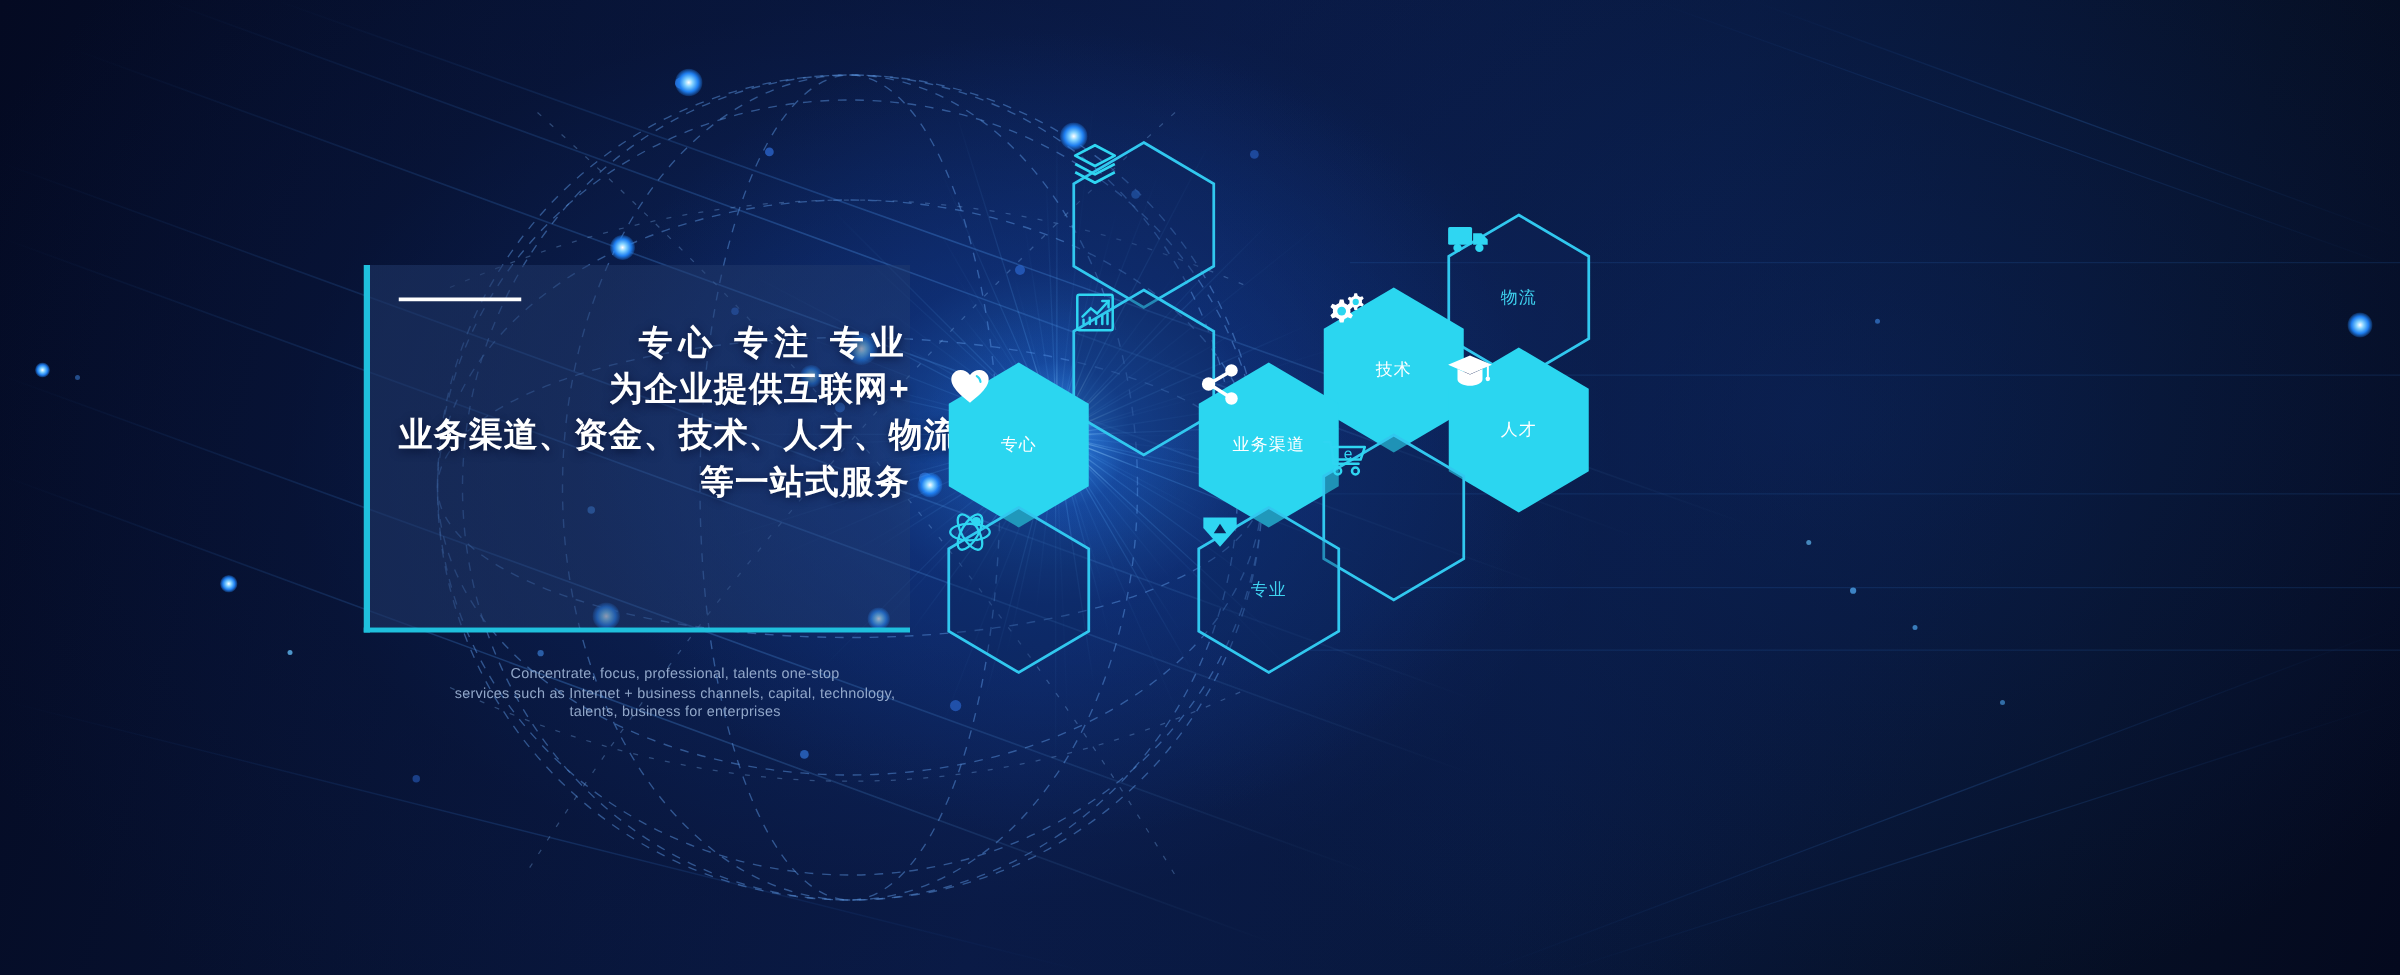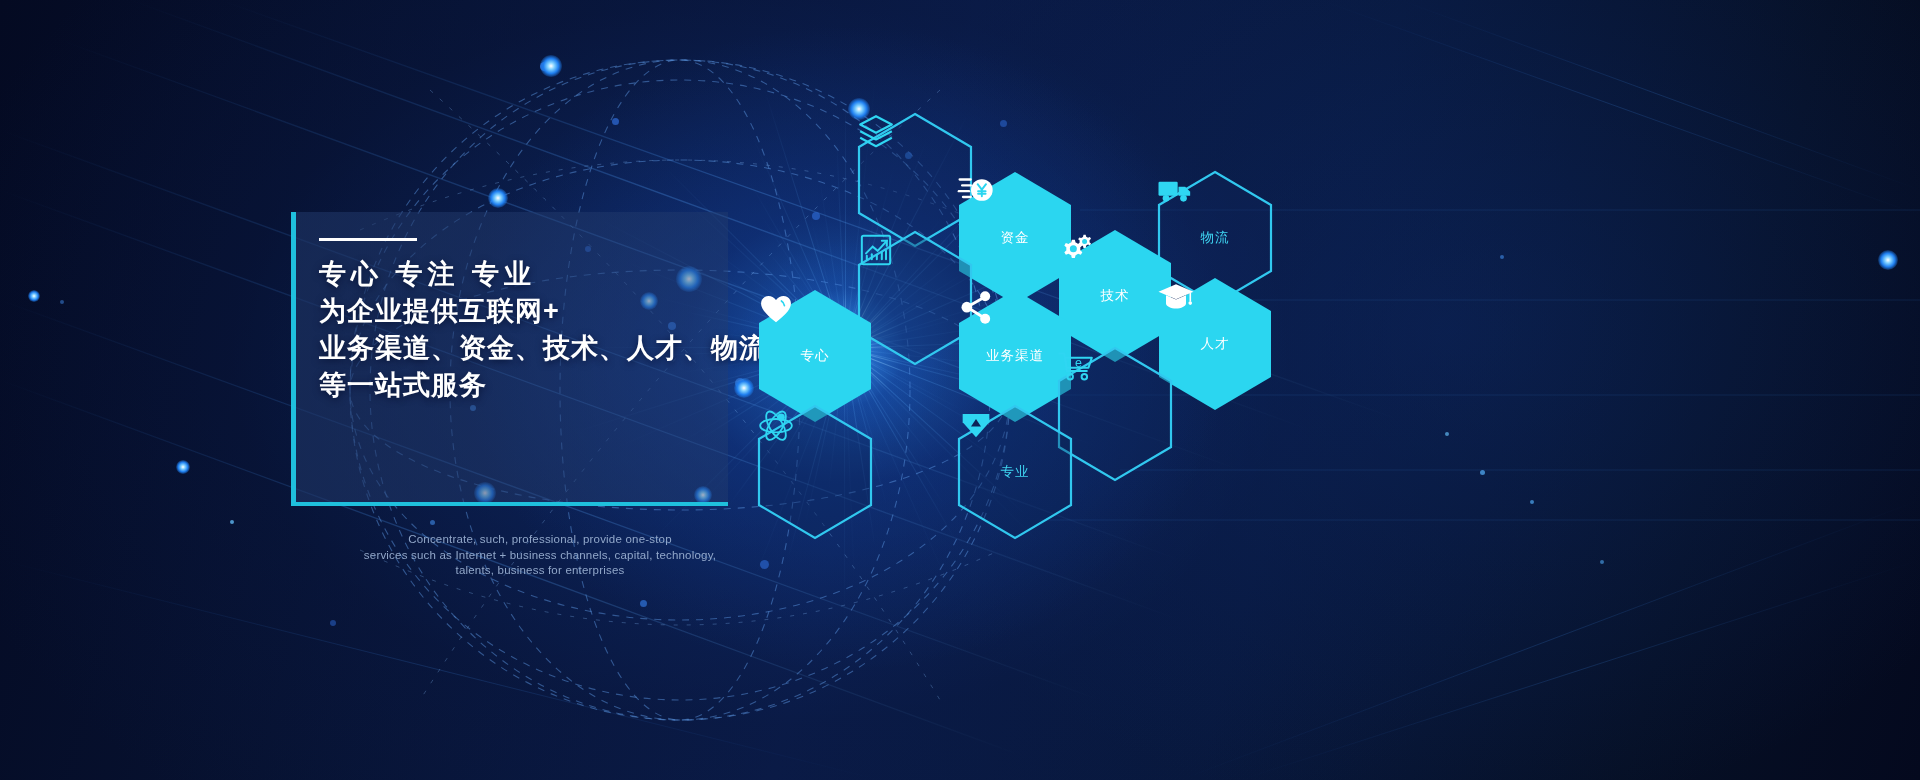--- a/index.html
+++ b/index.html
@@ -42,20 +42,21 @@
   .dot { position:absolute; border-radius:50%; }
   .glowdot { position:absolute; border-radius:50%;
     background:radial-gradient(circle, #ffffff 0%, #7fd0ff 22%, #1f7ff0 48%, rgba(10,50,160,0) 76%); }
 
   
   #text-panel {
     position:absolute; left:291px; top:212px; width:437px; height:294px;
     background:linear-gradient(100deg, rgba(30,52,100,.62) 0%, rgba(34,58,108,.50) 55%, rgba(36,62,112,.40) 100%);
     border-left:5px solid #1fc0dd;
     border-bottom:4px solid #1fc0dd;
+    text-align:right;
   }
   #text-panel .inner { padding:26px 0 0 23px; }
   .rule { width:98px; height:3px; background:#ffffff; margin-bottom:15px; }
   .headline {
     color:#ffffff; font-weight:bold; font-size:27px; line-height:37px;
     letter-spacing:1px; white-space:nowrap;
     text-shadow:0 2px 7px rgba(0,10,40,.7);
   }
   .headline .l1 { letter-spacing:5px; font-size:27px; }
 
@@ -262,21 +263,21 @@
       <div class="headline">
         <div class="l1">专心 专注 专业</div>
         <div>为企业提供互联网+</div>
         <div>业务渠道、资金、技术、人才、物流</div>
         <div>等一站式服务</div>
       </div>
     </div>
   </div>
 
   <div id="subtitle">
-    <div>Concentrate, such, professional, provide one-stop</div>
+    <div>Concentrate, focus, professional, talents one-stop</div>
     <div>services such as Internet + business channels, capital, technology,</div>
     <div>talents, business for enterprises</div>
   </div>
 
   <div id="hex-cluster">
 
     <div class="hex outline" style="left:126px;top:12px">
       <svg viewBox="0 0 118 136">
           <polygon points="59,2 115,35 115,101 59,134 3,101 3,35" fill="rgba(14,38,92,.35)" stroke="#31c8ef" stroke-width="2.2"></polygon>
         </svg>
@@ -285,43 +286,20 @@
           <g fill="none" stroke="#2fd6f2" stroke-width="2.6" stroke-linejoin="round">
             <polygon points="24,5 43,15 24,25 5,15"></polygon>
             <polyline points="5,23 24,33 43,23"></polyline>
             <polyline points="5,31 24,41 43,31"></polyline>
           </g>
         </svg>
         <span class="label"></span>
       </div>
     </div>
 
-    <div class="hex filled" style="left:226px;top:70px">
-      <svg viewBox="0 0 118 136">
-          <polygon points="59,2 115,35 115,101 59,134 3,101 3,35" fill="#2bd6f0"></polygon>
-        </svg>
-      <div class="content">
-        <svg class="ico" viewBox="0 0 48 48">
-          <g fill="#ffffff">
-            <rect x="3" y="10" width="16" height="2.8" rx="1.4"></rect>
-            <rect x="6" y="17" width="13" height="2.8" rx="1.4"></rect>
-            <rect x="2" y="24" width="15" height="2.8" rx="1.4"></rect>
-            <rect x="7" y="31" width="12" height="2.8" rx="1.4"></rect>
-            <circle cx="31" cy="24" r="13"></circle>
-          </g>
-          <g stroke="#2bd6f0" stroke-width="2.3" fill="none" stroke-linecap="round">
-            <path d="M26 17 l5 6.5 l5 -6.5"></path>
-            <line x1="31" y1="23.5" x2="31" y2="31.5"></line>
-            <line x1="26.5" y1="25.5" x2="35.5" y2="25.5"></line>
-            <line x1="26.5" y1="28.5" x2="35.5" y2="28.5"></line>
-          </g>
-        </svg>
-        <span class="label">资金</span>
-      </div>
-    </div>
 
     <div class="hex outline" style="left:426px;top:70px">
       <svg viewBox="0 0 118 136">
           <polygon points="59,2 115,35 115,101 59,134 3,101 3,35" fill="rgba(14,38,92,.32)" stroke="#31c8ef" stroke-width="2.2"></polygon>
         </svg>
       <div class="content">
         <svg class="ico" viewBox="0 0 48 48">
           <g fill="#2fd6f2">
             <rect x="3" y="14" width="23" height="17" rx="1.5"></rect>
             <path d="M27 20 h8 l6 6 v5 h-14 z"></path>

